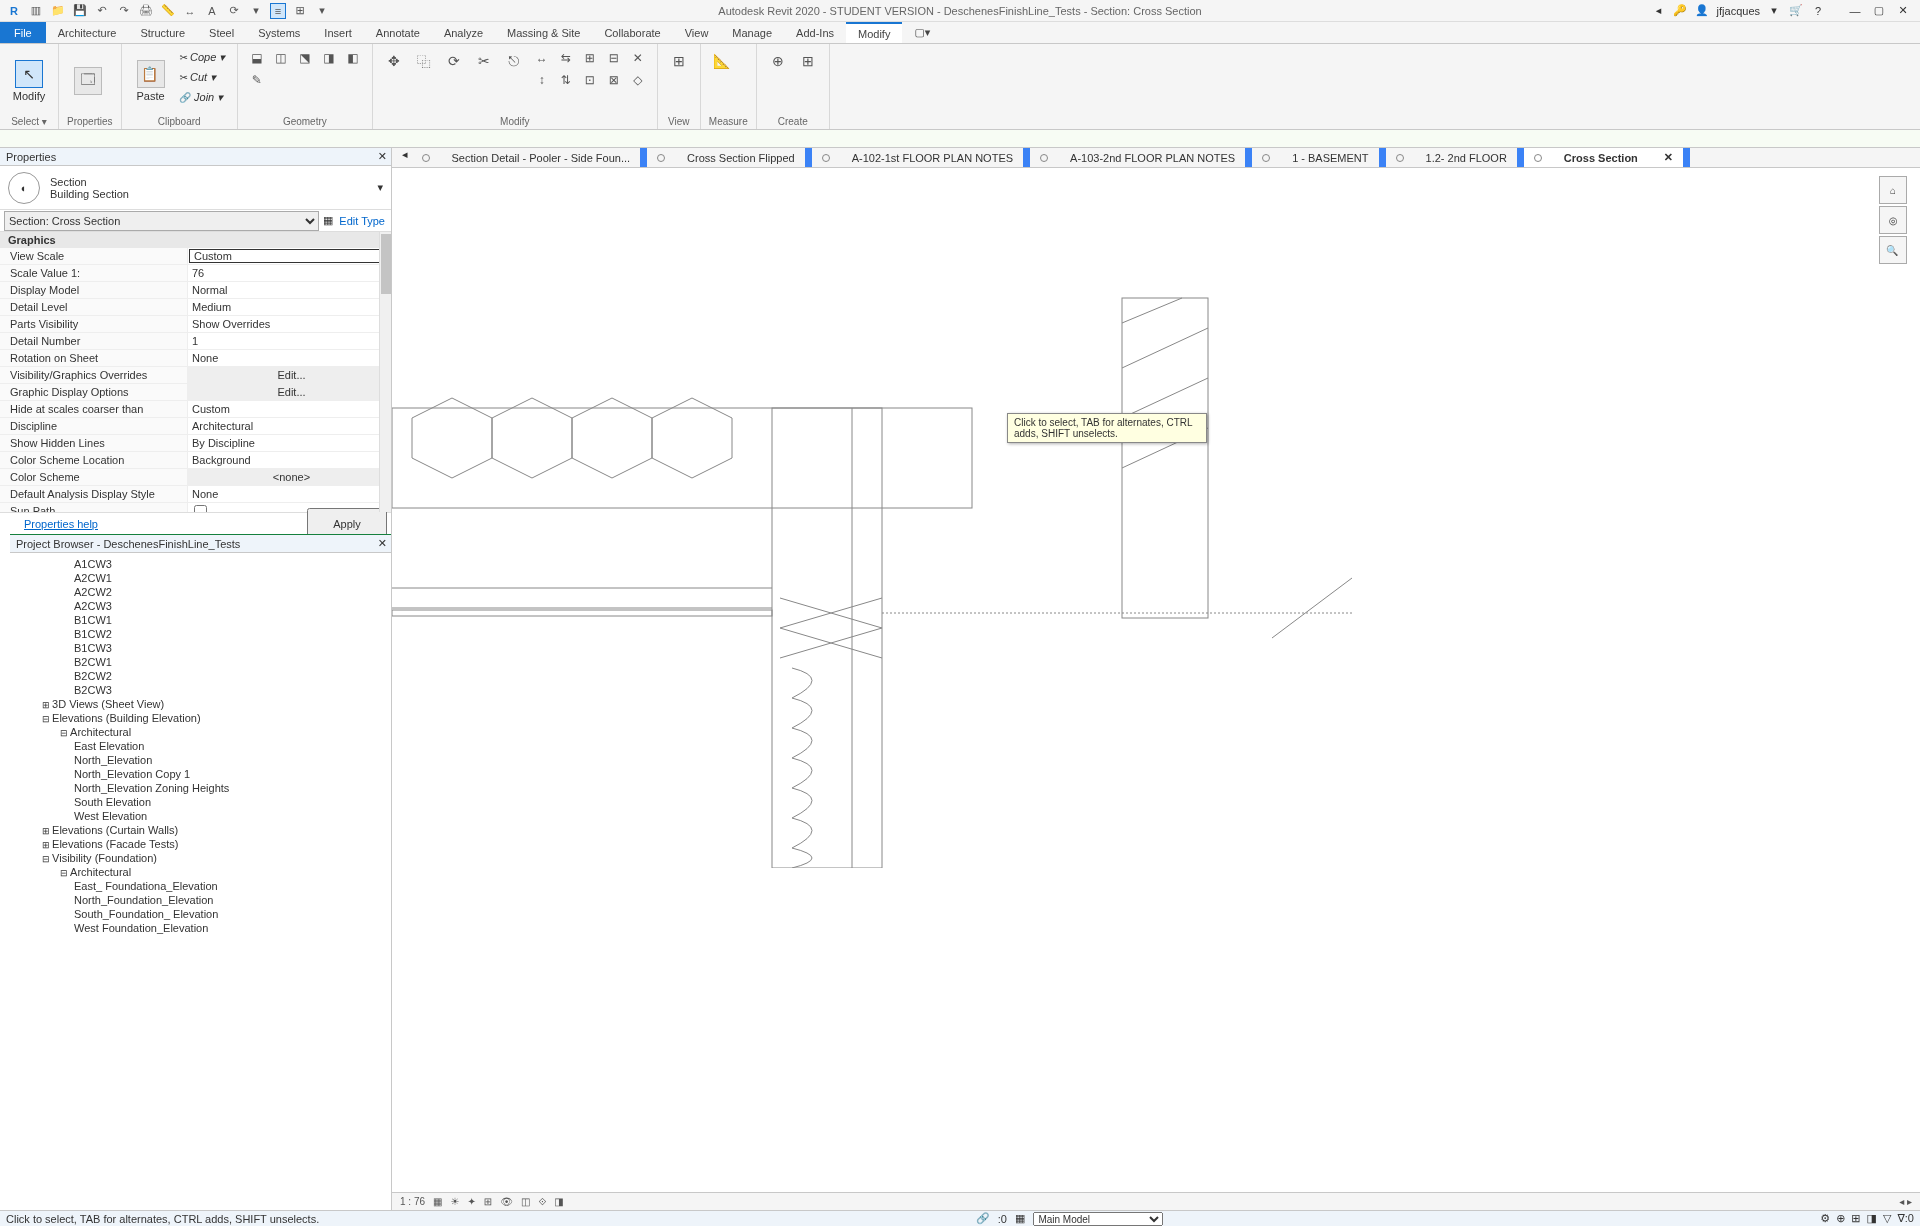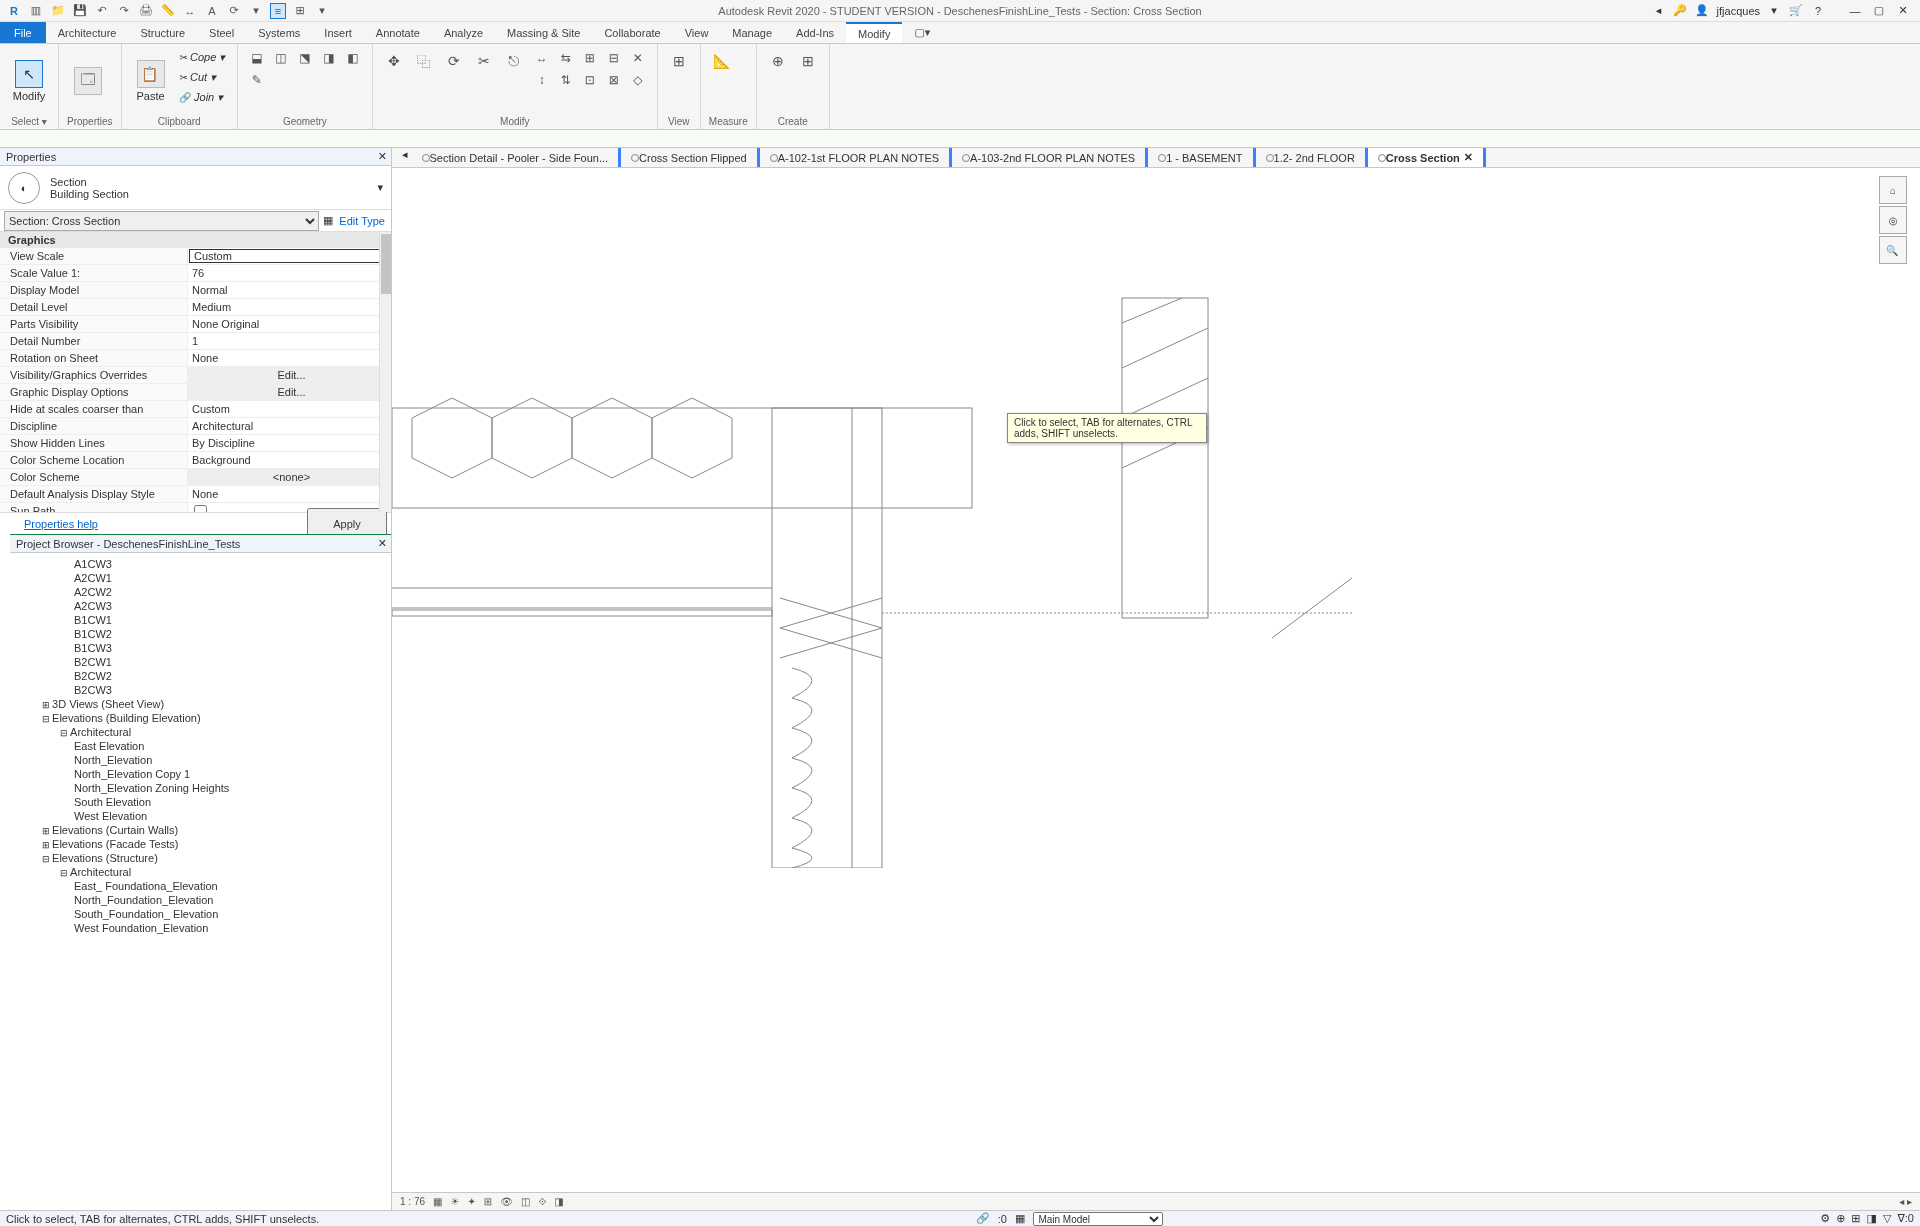--- a/index.html
+++ b/index.html
@@ -64,21 +64,21 @@
 .browser { flex:1; overflow:hidden; border-top:1px solid #15803d;margin-left:10px; }
 .tree { padding:4px 0; overflow-y:auto; height:calc(100% - 18px); }
 .tree .node { padding:1px 0 1px 64px; cursor:pointer; }
 .tree .node.l1 { padding-left:32px; }
 .tree .node.l2 { padding-left:50px; }
 .tree .node.exp::before { content:"⊟ "; font-size:9px; }
 .tree .node.col::before { content:"⊞ "; font-size:9px; }
 
 .canvas-area { flex:1; display:flex; flex-direction:column; background:#fff; position:relative; }
 .view-tabs { height:20px; background:#f5f5f5; border-bottom:1px solid #c8c8c8; display:flex; align-items:stretch; padding-left:6px; }
-.view-tabs .vt { display:flex; align-items:center; gap:0; padding:0 10px; border-right:3px solid #3b82f6; cursor:pointer; }
+.view-tabs .vt { display:flex; align-items:center; gap:22px; padding:0 10px; border-right:7px solid #3b82f6; cursor:pointer; }
 .view-tabs .vt .dot { width:8px;height:8px;border:1px solid #888;border-radius:4px; }
 .view-tabs .vt.active { background:#fff; font-weight:bold; }
 .view-tabs .vt .close { margin-left:4px; }
 .canvas { flex:1; position:relative; overflow:hidden; background:#fff; }
 .canvas svg { position:absolute; left:0; top:0; }
 .tooltip { position:absolute; background:#ffffe1; border:1px solid #888; padding:3px 6px; font-size:10px; box-shadow:1px 1px 3px rgba(0,0,0,.3); max-width:200px; }
 .nav-cube { position:absolute; right:8px; top:6px; width:38px; }
 .nav-cube div { width:28px; height:28px; margin:2px auto; border:1px solid #aaa; background:#f5f5f5; display:flex; justify-content:center; align-items:center; font-size:10px; }
 .view-ctrl-bar { height:18px; border-top:1px solid #c8c8c8; background:#f5f5f5; display:flex; align-items:center; padding:0 8px; gap:8px; }
 .view-ctrl-bar span { font-size:10px; color:#555; }
@@ -278,21 +278,21 @@
             <div class="row">
               <div class="label">Display Model</div>
               <div class="value">Normal</div>
             </div>
             <div class="row">
               <div class="label">Detail Level</div>
               <div class="value">Medium</div>
             </div>
             <div class="row">
               <div class="label">Parts Visibility</div>
-              <div class="value">None Original</div>
+              <div class="value">Show Overrides</div>
             </div>
             <div class="row">
               <div class="label">Detail Number</div>
               <div class="value">1</div>
             </div>
             <div class="row">
               <div class="label">Rotation on Sheet</div>
               <div class="value">None</div>
             </div>
             <div class="row">
@@ -365,21 +365,21 @@
           <div class="node l1 exp">Elevations (Building Elevation)</div>
           <div class="node l2 exp">Architectural</div>
           <div class="node l3">East Elevation</div>
           <div class="node l3">North_Elevation</div>
           <div class="node l3">North_Elevation Copy 1</div>
           <div class="node l3">North_Elevation Zoning Heights</div>
           <div class="node l3">South Elevation</div>
           <div class="node l3">West Elevation</div>
           <div class="node l1 col">Elevations (Curtain Walls)</div>
           <div class="node l1 col">Elevations (Facade Tests)</div>
-          <div class="node l1 exp">Elevations (Structure)</div>
+          <div class="node l1 exp">Visibility (Foundation)</div>
           <div class="node l2 exp">Architectural</div>
           <div class="node l3">East_ Foundationa_Elevation</div>
           <div class="node l3">North_Foundation_Elevation</div>
           <div class="node l3">South_Foundation_ Elevation</div>
           <div class="node l3">West Foundation_Elevation</div>
         </div>
     </div>
   </div>
 
   <div class="canvas-area">

